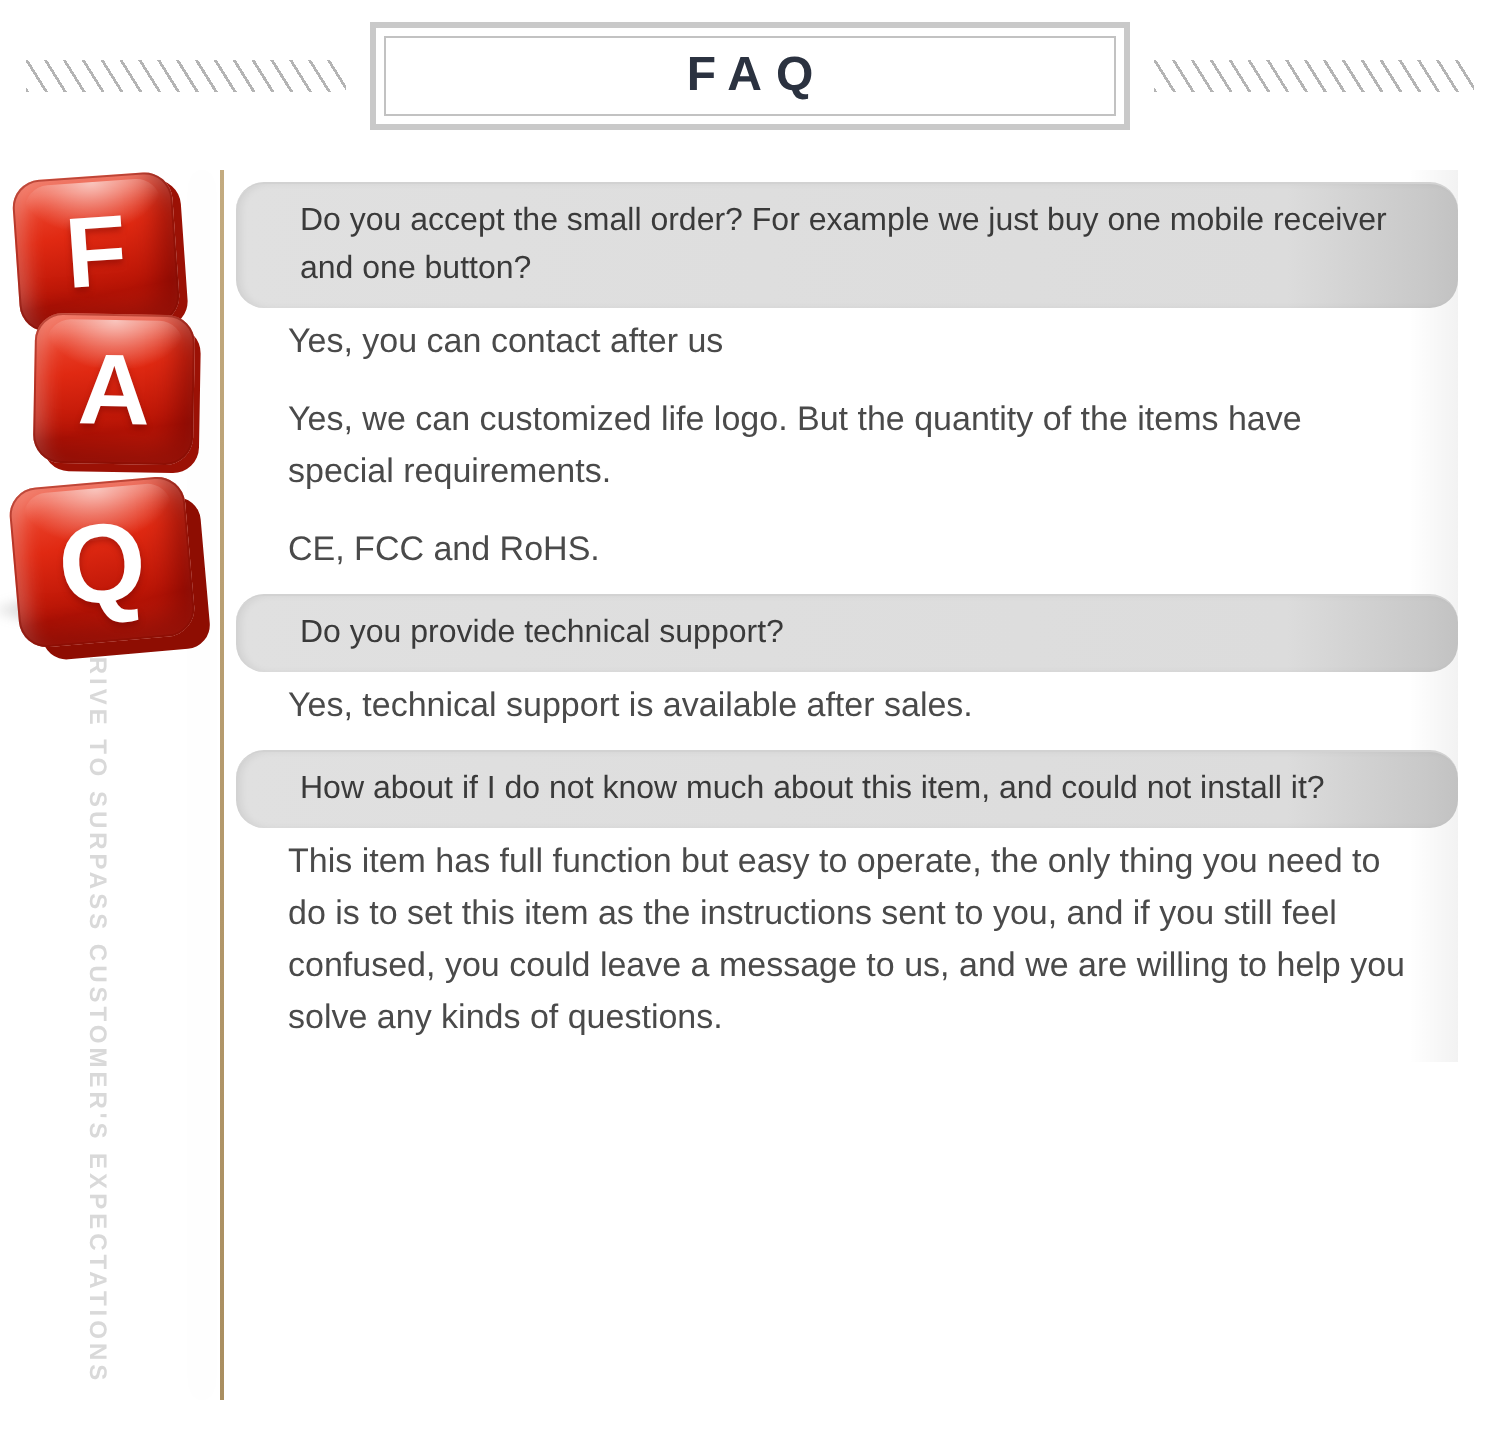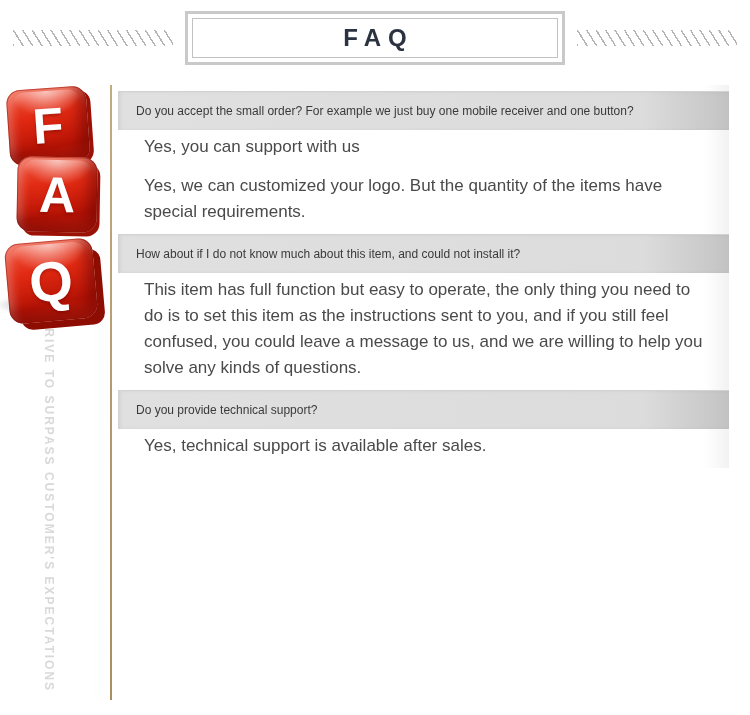--- a/index.html
+++ b/index.html
@@ -80,21 +80,21 @@
   
   .qa-col {
     position: absolute; left: 118px; top: 0; width: 611px; padding-top: 6px;
     background: linear-gradient(to right, rgba(0,0,0,0) 96%, rgba(0,0,0,0.05) 100%);
   }
   .question {
     background: linear-gradient(to right, #e0e0e0 0%, #dcdcdc 86%, #c9c9c9 97%, #c2c2c2 100%);
     border-top: 1px solid #d2d2d2;
     box-shadow: inset 3px 0 4px -1px rgba(0,0,0,0.08);
     box-sizing: border-box;
-    padding: 7px 18px; font-size: 12px; line-height: 24px; color: #3a3a3a;
+    padding: 7px 32px; font-size: 16px; line-height: 24px; color: #3a3a3a; border-radius: 14px;
   }
   .answer {
     padding: 4px 26px 9px; font-size: 17px; line-height: 26px; color: #4a4a4a;
   }
 </style>
 </head>
 <body>
 
 <div class="page">
 
@@ -125,38 +125,39 @@
       </div>
       <div class="slogan">STRIVE TO SURPASS CUSTOMER'S EXPECTATIONS</div>
     </div>
 
     <div class="divider"></div>
 
     <div class="qa-col">
 
       <div class="qa-item">
         <div class="question">Do you accept the small order? For example we just buy one mobile receiver and one button?</div>
-        <div class="answer">Yes, you can support with us</div>
+        <div class="answer">Yes, you can contact after us</div>
       </div>
 
       <div class="qa-item">
-        <div class="answer">Yes, we can customized your logo. But the quantity of the items have special requirements.</div>
+        <div class="answer">Yes, we can customized life logo. But the quantity of the items have special requirements.</div>
+      </div>
+
+      <div class="qa-item">
+        <div class="answer">CE, FCC and RoHS.</div>
       </div>
 
       <div class="qa-item">
       </div>
 
       <div class="qa-item">
+        <div class="question">Do you provide technical support?</div>
+        <div class="answer">Yes, technical support is available after sales.</div>
       </div>
 
       <div class="qa-item">
         <div class="question">How about if I do not know much about this item, and could not install it?</div>
         <div class="answer">This item has full function but easy to operate, the only thing you need to do is to set this item as the instructions sent to you, and if you still feel confused, you could leave a message to us, and we are willing to help you solve any kinds of questions.</div>
       </div>
 
-      <div class="qa-item">
-        <div class="question">Do you provide technical support?</div>
-        <div class="answer">Yes, technical support is available after sales.</div>
-      </div>
-
     </div>
   </div>
 </div>
 
 </body></html>

